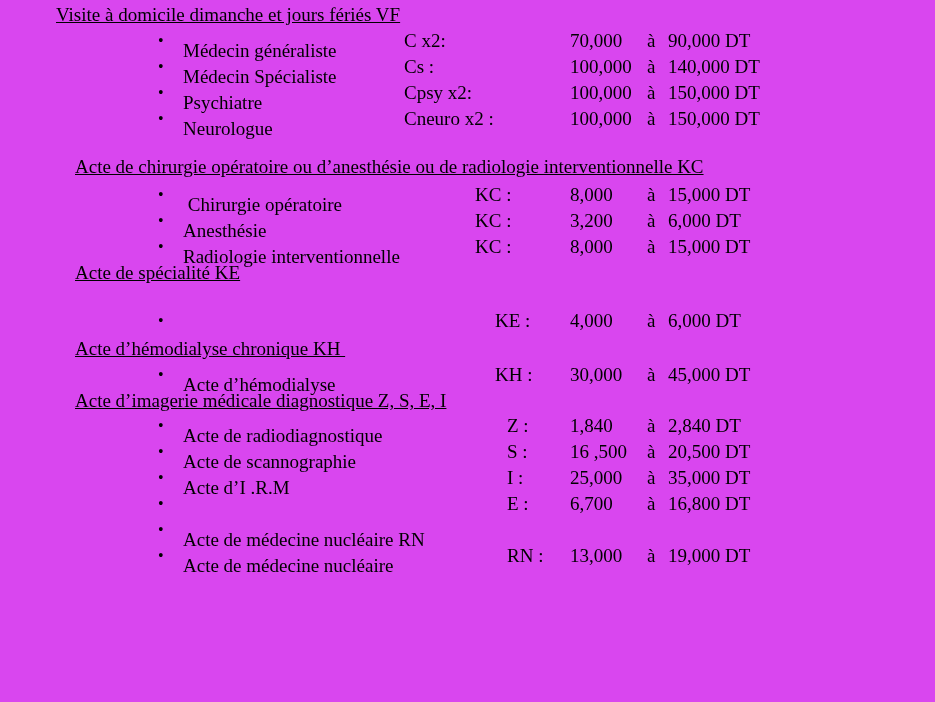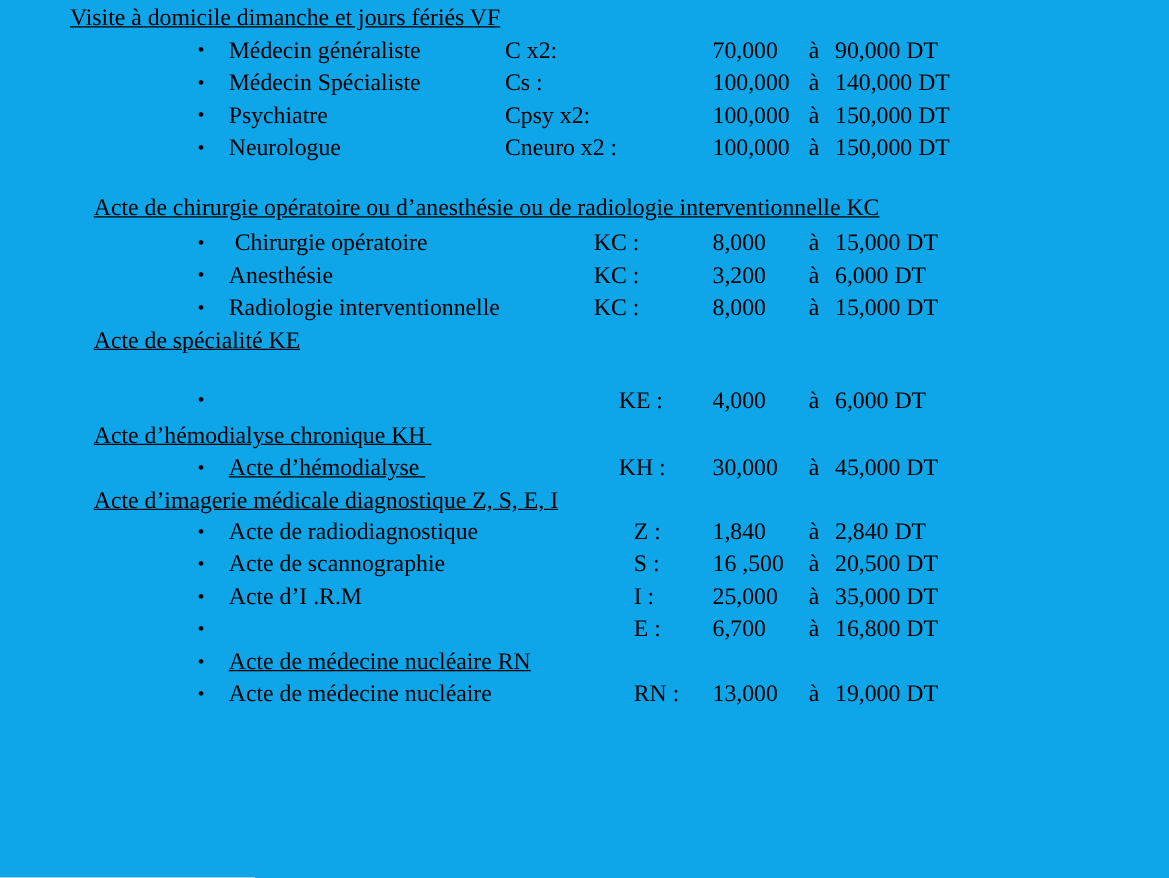--- a/index.html
+++ b/index.html
@@ -4,21 +4,21 @@
 <style>
   html, body {
     margin: 0;
     padding: 0;
     background: #ffffff;
   }
   .page {
     position: relative;
     width: 935px;
     height: 702px;
-    background: #0ea5e9;
+    background: #d946ef;
     font-family: "Liberation Serif", "DejaVu Serif", serif;
     font-size: 19px;
     color: #000000;
     overflow: hidden;
   }
   .line {
     position: absolute;
     left: 0;
     width: 935px;
     height: 26px;
@@ -33,24 +33,24 @@
   .h-rest  { padding-left: 75px; }
   .bullet {
     position: absolute;
     left: 158px;
     top: 0;
     font-size: 16px;
   }
   .label {
     position: absolute;
     left: 183px;
-    top: 0;
-    white-space: pre;
-  }
-  .label.u { text-decoration: underline; }
+    top: 10px;
+    white-space: pre;
+  }
+  .label.u { }
   .code {
     position: absolute;
     top: 0;
     white-space: pre;
   }
   .code-1 { left: 404px; width: 114px; text-align: left; }
   .code-2 { left: 475px; }
   .code-3 { left: 468px; margin-left: 27px; }
   .code-4 { left: 507px; }
   .amt-min {

